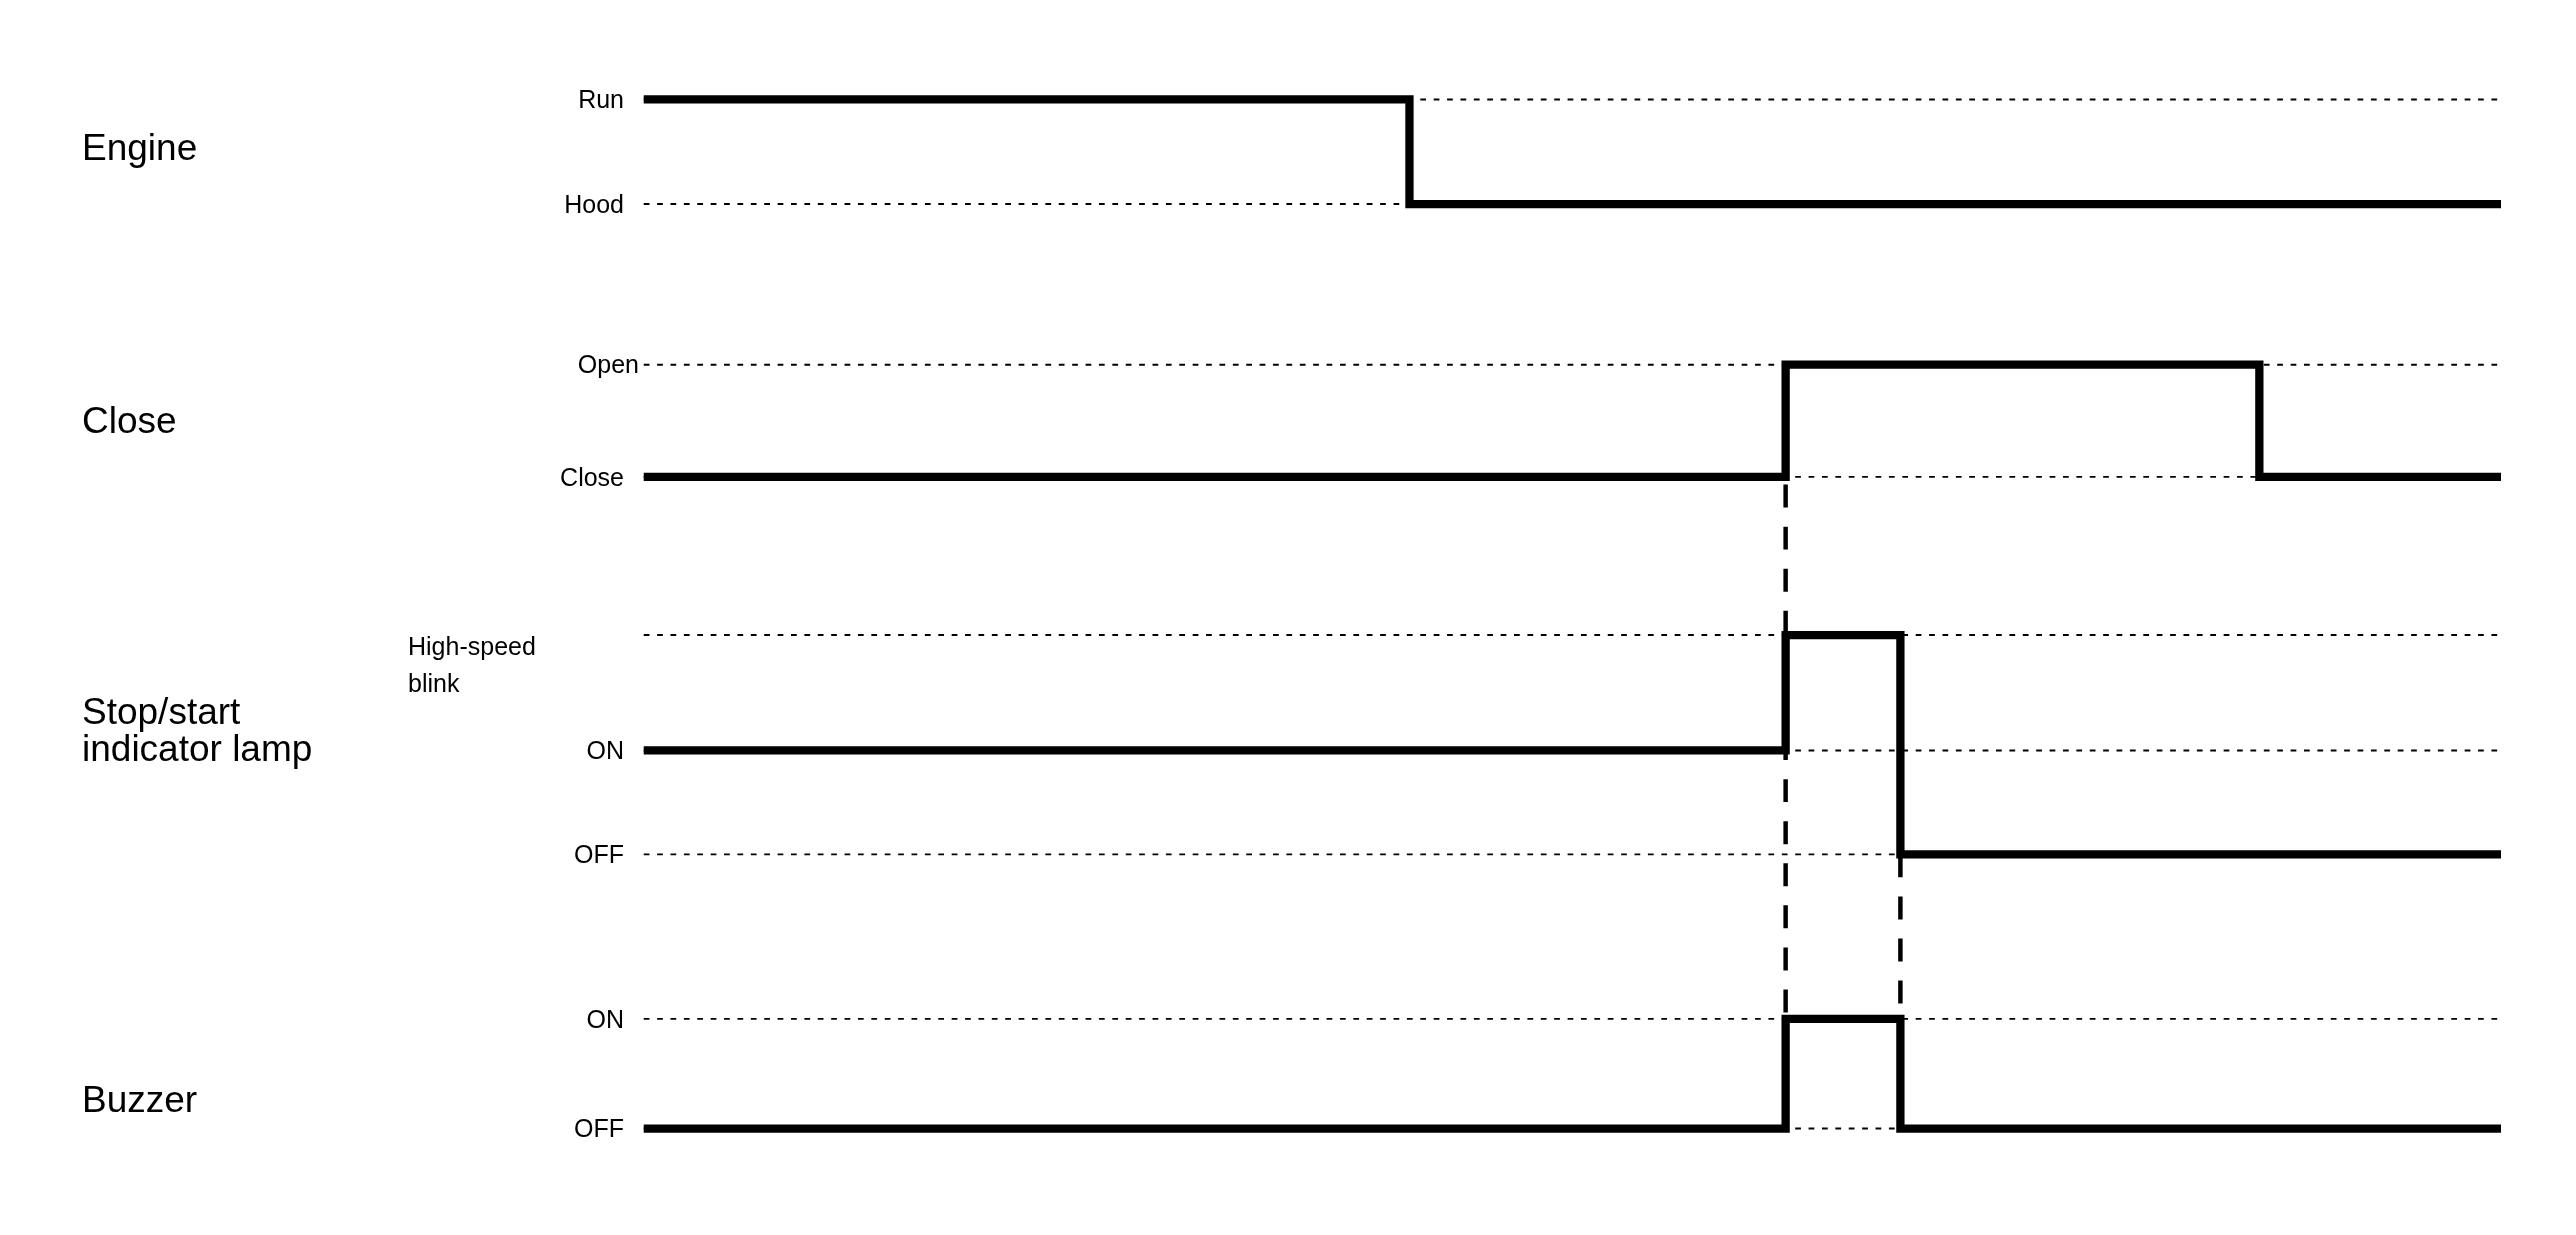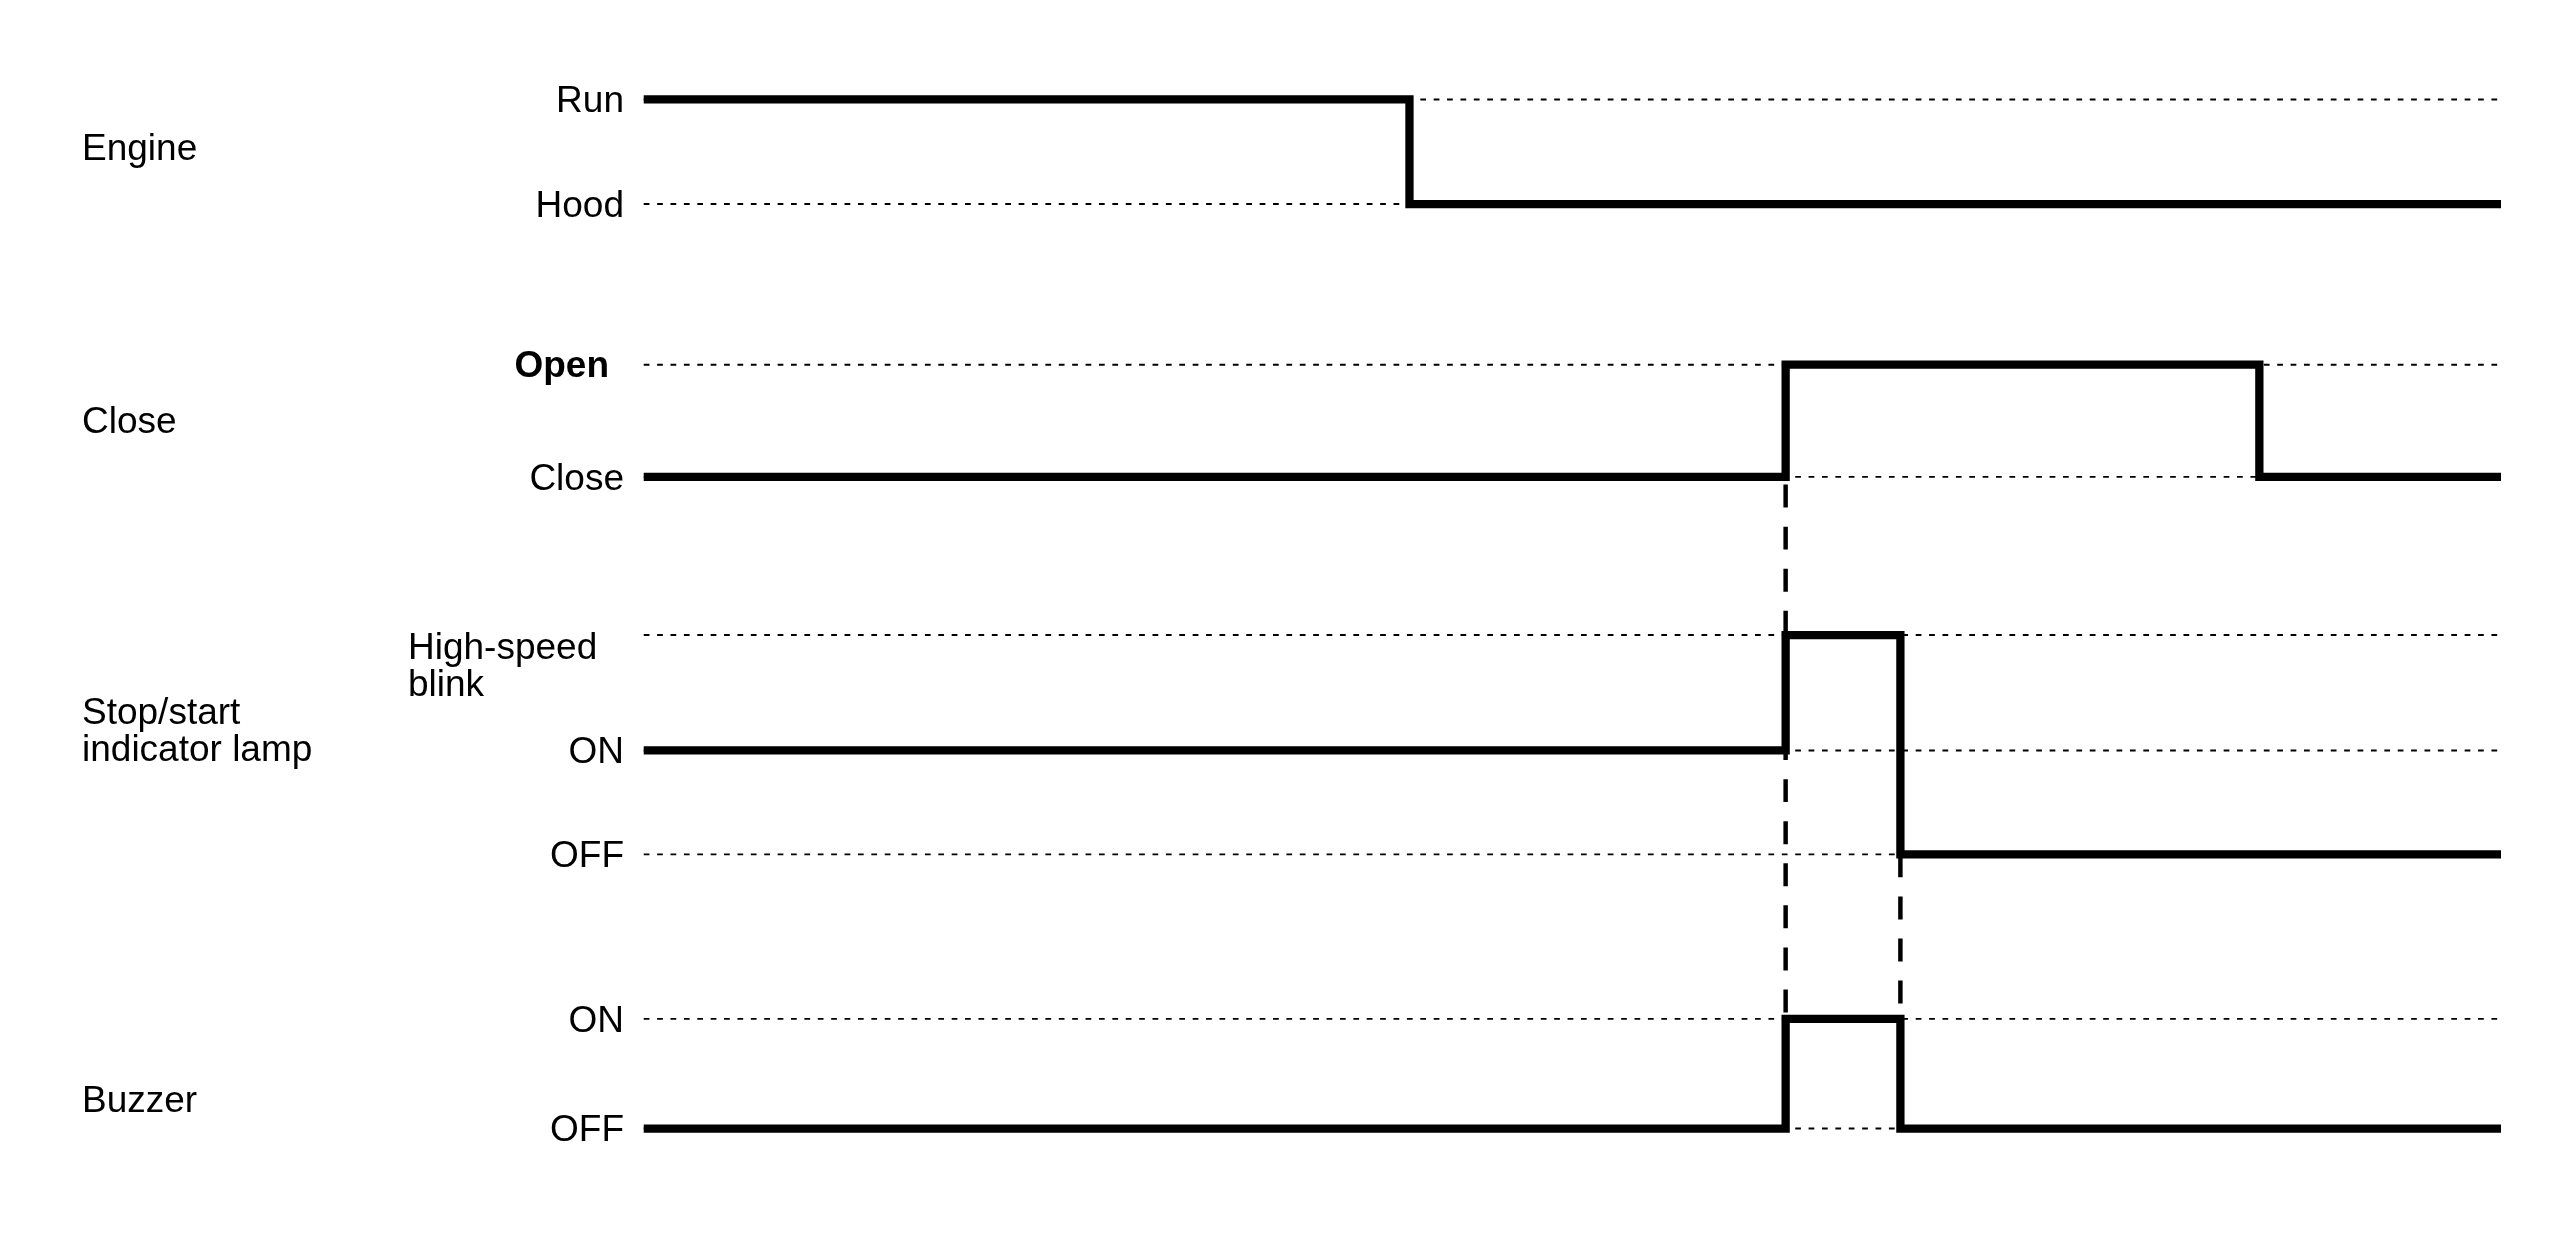--- a/index.html
+++ b/index.html
@@ -29,21 +29,21 @@
   .row-label {
     position: absolute;
     font-size: 37px;
     line-height: 37px;
     text-align: left;
     white-space: pre;
     letter-spacing: 0px;
   }
   .level-label {
     position: absolute;
-    font-size: 37px;
+    font-size: 25px;
     line-height: 37px;
     text-align: right;
     white-space: pre;
   }
   .level-label.two-line {
     text-align: left;
   }
 </style>
 </head>
 <body>
@@ -89,21 +89,21 @@
 
   <div class="row-label" style="left:82px; top:693px; white-space:pre-line;">Stop/start
 indicator lamp</div>
 
   <div class="row-label" style="left:82px; top:1053px;margin-top:28px;">Buzzer</div>
 
   <div class="level-label" style="left:305px; width:319px; top:81px;">Run</div>
 
   <div class="level-label" style="left:305px; width:319px; top:186px;">Hood</div>
 
-  <div class="level-label" style="left:290px; width:319px; top:346px;font-weight:bold;">Open</div>
+  <div class="level-label" style="left:320px; width:319px; top:346px;">Open</div>
 
   <div class="level-label" style="left:305px; width:319px; top:459px;">Close</div>
 
   <div class="level-label two-line" style="left:408px; top:600px; white-space:pre-line;margin-top:28px;">High-speed
 blink</div>
 
   <div class="level-label" style="left:305px; width:319px; top:732px;">ON</div>
 
   <div class="level-label" style="left:305px; width:319px; top:836px;">OFF</div>
 

